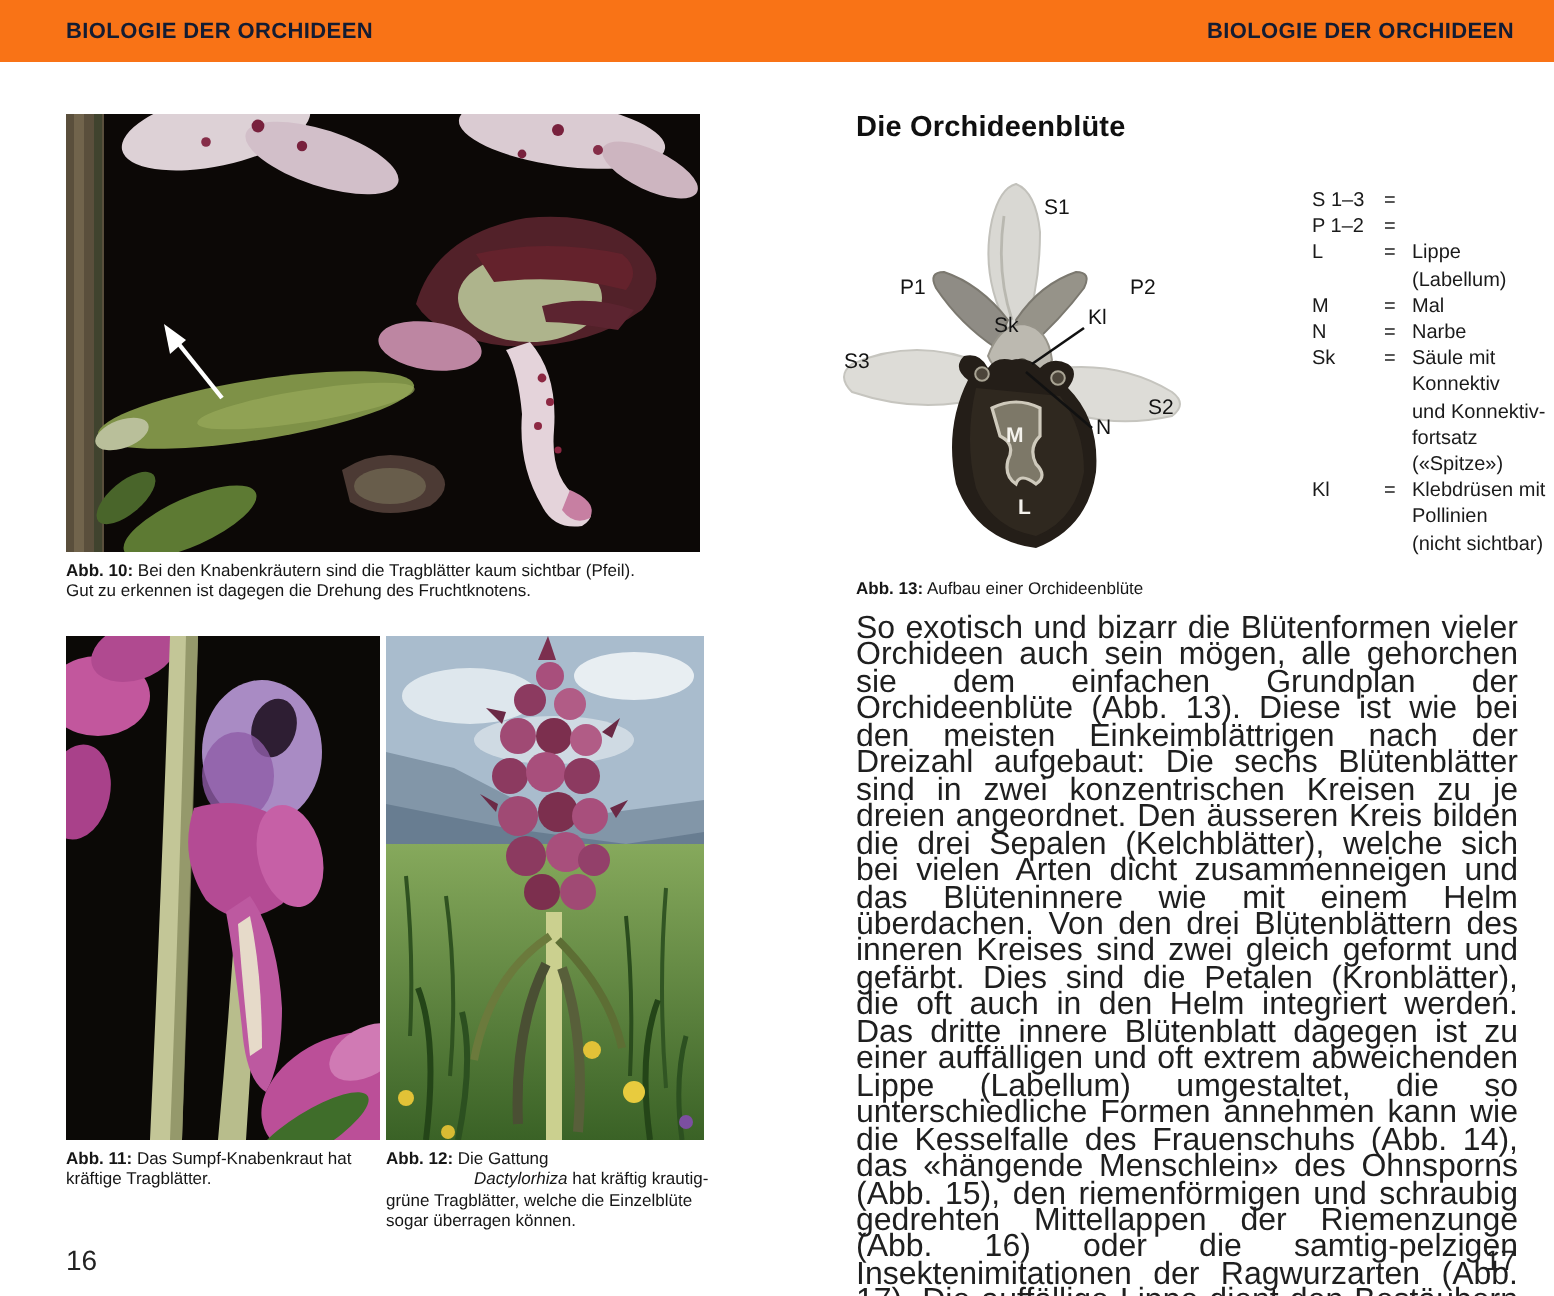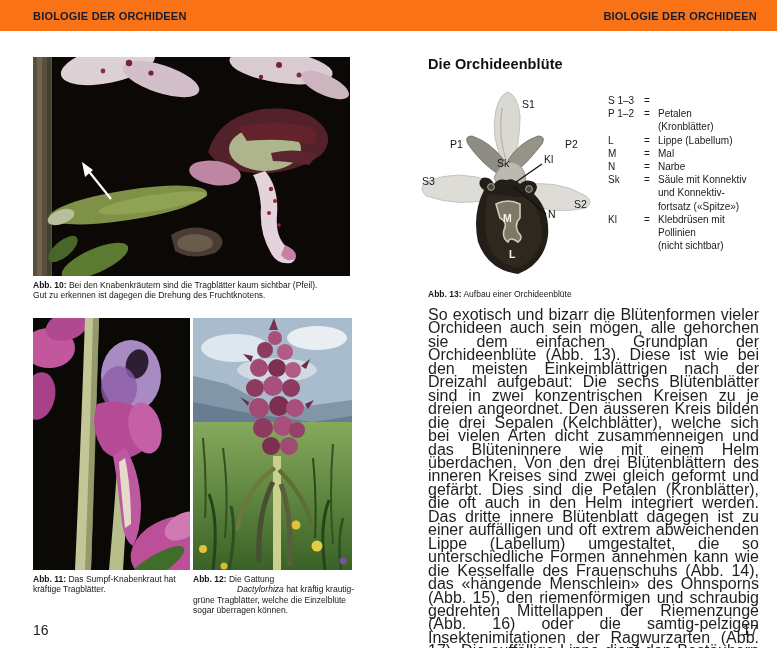--- a/index.html
+++ b/index.html
@@ -41,21 +41,21 @@
     position:absolute;left:418px;top:86px;width:200px;height:202px;
   }
   .diagram .flabel{
     position:absolute;font-size:10.5px;color:#141414;white-space:nowrap;
   }
   .diagram .flabel.light{color:#f4f2ec;font-weight:bold;}
   .legend{
     position:absolute;left:608px;top:94px;width:168px;
     font-size:10px;line-height:13.2px;color:#1a1a1a;
   }
-  .legend-row{display:grid;grid-template-columns:36px 14px 1fr;}
+  .legend-row{display:grid;grid-template-columns:36px 14px 1fr;margin-left:48px;}
   .legend-row .val{white-space:pre-line;}
   .fig13-caption{top:289px;left:428px;width:331px;}
   .body-text{
     position:absolute;left:428px;top:308px;width:331px;margin:0;
     font-size:16px;line-height:13.45px;color:#1f1f1f;
     text-align:justify;
   }
   .page-number{
     position:absolute;top:622px;font-size:14px;color:#222;
   }
@@ -277,22 +277,20 @@
 </div>
 
 <div class="legend">
   <div class="legend-row">
     <span>S 1–3</span>
     <span>=</span>
   </div>
   <div class="legend-row">
     <span>P 1–2</span>
     <span>=</span>
-    <span class="val">Petalen
-(Kronblätter)</span>
   </div>
   <div class="legend-row">
     <span>L</span>
     <span>=</span>
     <span class="val">Lippe (Labellum)</span>
   </div>
   <div class="legend-row">
     <span>M</span>
     <span>=</span>
     <span class="val">Mal</span>

